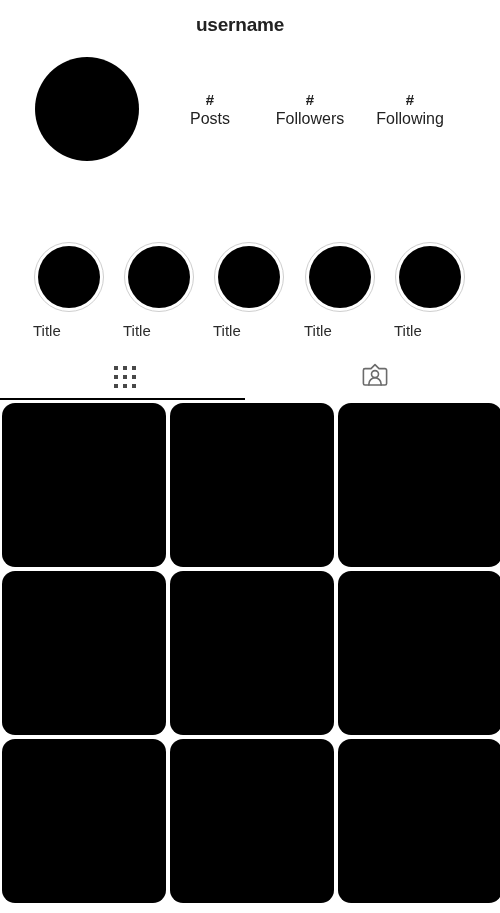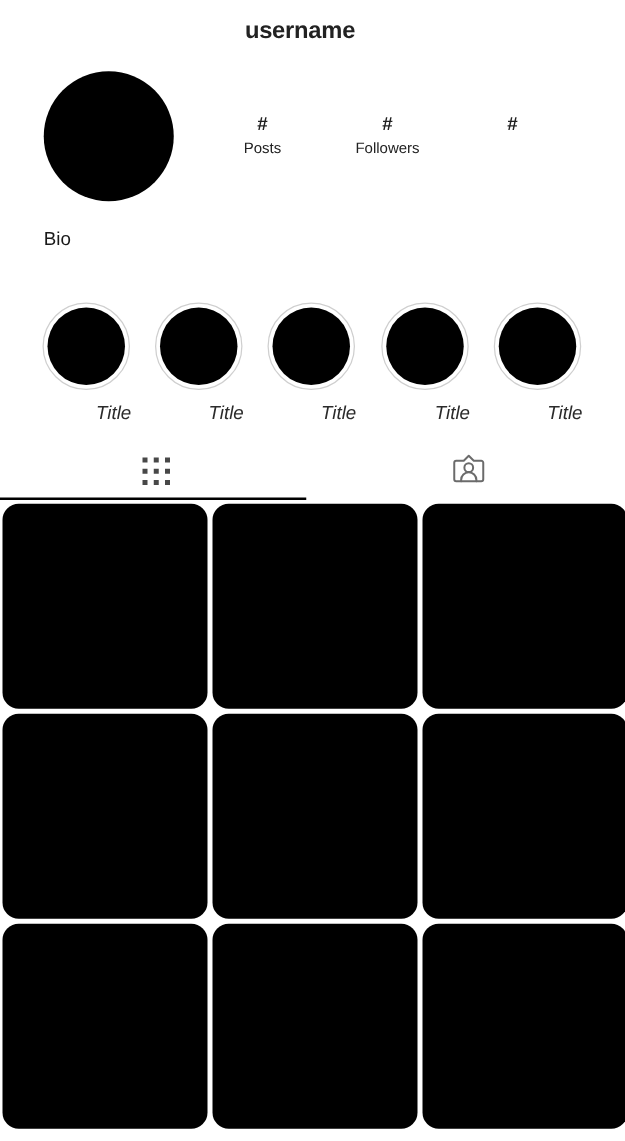--- a/index.html
+++ b/index.html
@@ -59,21 +59,21 @@
     flex: 1 1 0;
     text-align: center;
   }
   .stat-count {
     font-size: 15px;
     font-weight: bold;
     line-height: 19px;
     color: #222222;
   }
   .stat-label {
-    font-size: 12px;
+    font-size: 16px;
     font-weight: normal;
     line-height: 19px;
     color: #222222;
   }
 
   
   .bio-block {
     position: absolute;
     left: 35px;
     top: 178px;
@@ -98,22 +98,21 @@
     position: absolute;
     left: 0;
     top: 242px;
     width: 500px;
     height: 105px;
   }
   .highlight {
     position: absolute;
     top: 0;
     width: 72px;
-    text-align: right;
-    font-style: italic;
+    text-align: left;
   }
   .highlight-ring {
     width: 70px;
     height: 70px;
     border-radius: 50%;
     border: 1.5px solid #cfcfcf;
     box-sizing: border-box;
     margin: 0 auto;
     padding: 3px;
     background: #ffffff;
@@ -204,26 +203,26 @@
     <div class="stat">
       <div class="stat-count">#</div>
       <div class="stat-label">Posts</div>
     </div>
     <div class="stat">
       <div class="stat-count">#</div>
       <div class="stat-label">Followers</div>
     </div>
     <div class="stat">
       <div class="stat-count">#</div>
+      <div class="stat-label">Following</div>
     </div>
   </div>
 </div>
 
 <div class="bio-block">
-  <div class="bio-text">Bio</div>
 </div>
 
 <div class="highlights">
   <div class="highlight" style="left:33px;">
     <div class="highlight-ring">
         <div class="highlight-thumb"></div>
       </div>
     <div class="highlight-title">Title</div>
   </div>
   <div class="highlight" style="left:123px;">

